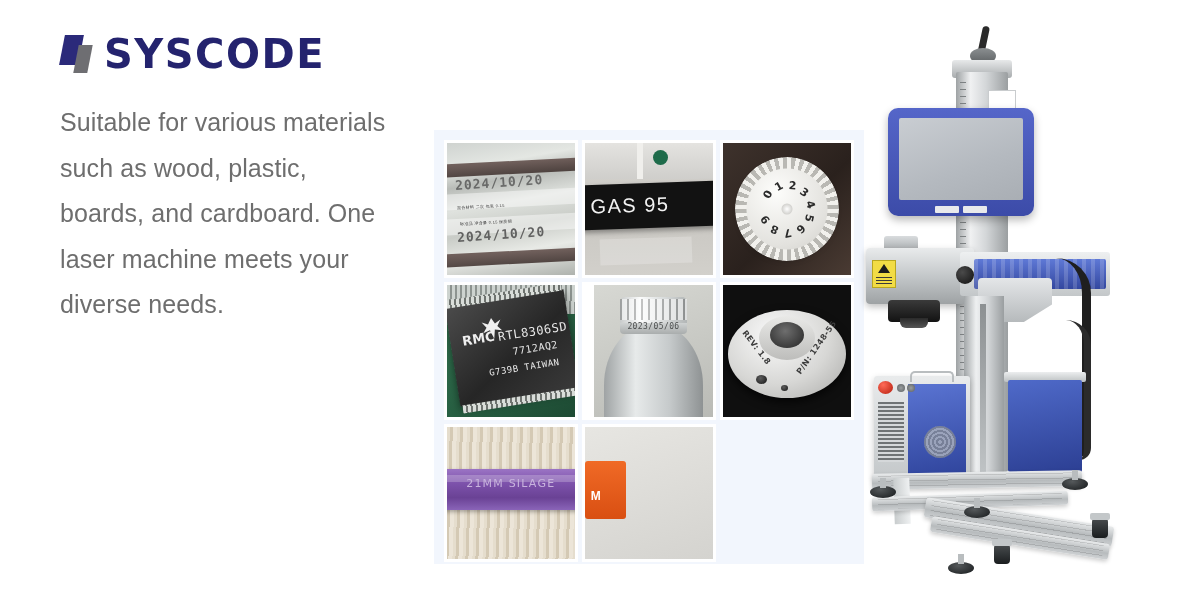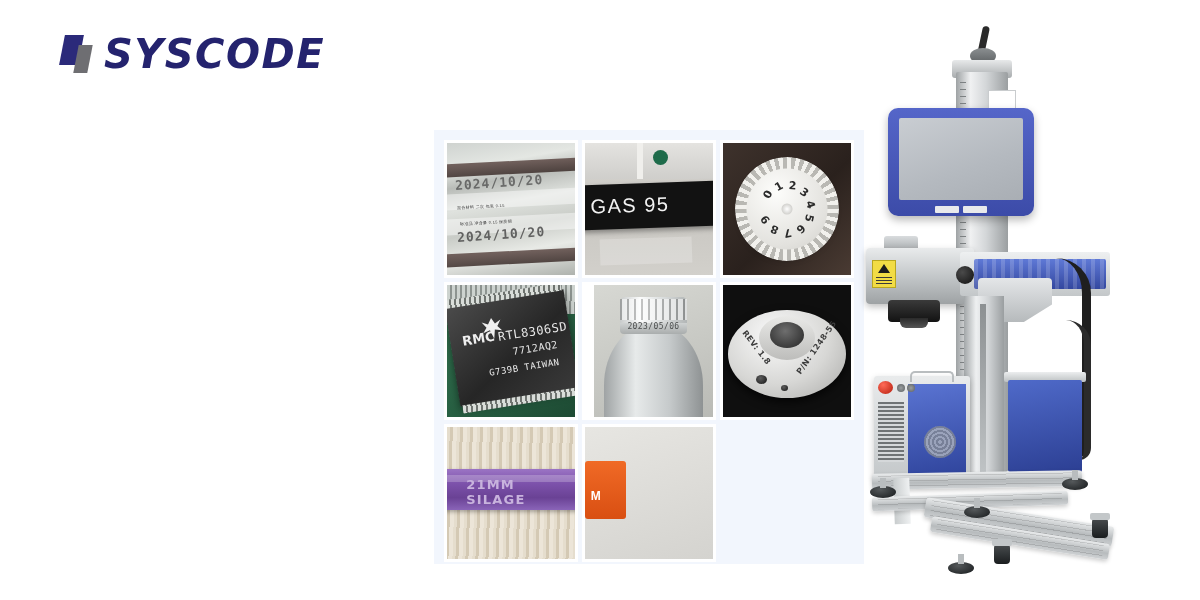--- a/index.html
+++ b/index.html
@@ -3,21 +3,21 @@
 <meta charset="utf-8">
 <style>
   html,body{margin:0;padding:0;}
   body{
     width:1200px;height:600px;overflow:hidden;background:#ffffff;
     font-family:"Liberation Sans","DejaVu Sans",sans-serif;
   }
   .banner{position:relative;width:1200px;height:600px;background:#fff;}
 
   
-  .copy{position:absolute;left:60px;top:28px;width:370px;font-style:italic;}
+  .copy{position:absolute;left:60px;top:28px;width:370px;}
 
   .logo{display:flex;align-items:center;height:52px;}
   .logo-mark{position:relative;width:40px;height:42px;flex:0 0 auto;margin-right:4px;}
   .logo-mark .bar-blue{
     position:absolute;left:2px;top:2px;width:19px;height:30px;
     background:#2b2a7a;transform:skewX(-11deg);
   }
   .logo-mark .bar-gray{
     position:absolute;left:16px;top:12px;width:14px;height:28px;
     background:#6e6e72;transform:skewX(-11deg);
@@ -175,22 +175,22 @@
   .c7 .e2{right:2%;top:44%;transform:rotate(-55deg);}
 
   
   .c8 .photo{background:
     repeating-linear-gradient(92deg,#e5ddcd 0 3px,#d4c9b4 3px 6px,#ece5d8 6px 10px);}
   .c8 .pipe{position:absolute;left:-4%;top:32%;width:108%;height:31%;
     background:linear-gradient(180deg,#9b74c4,#7d52ab 35%,#6a4295 70%,#8a64b8);
     box-shadow:0 2px 4px rgba(0,0,0,.3);}
   .c8 .gloss{position:absolute;left:0;top:14%;width:100%;height:18%;
     background:rgba(255,255,255,.22);}
-  .c8 .ptxt{position:absolute;left:15%;top:38%;font-size:13px;color:#c8b3dd;
-    letter-spacing:1.2px;font-weight:bold;font-family:"DejaVu Sans",sans-serif;}
+  .c8 .ptxt{position:absolute;left:15%;top:38%;font-size:11px;color:#c8b3dd;
+    letter-spacing:1.2px;font-weight:normal;font-family:"DejaVu Sans",sans-serif;}
 
   
   .c9 .photo{background:linear-gradient(160deg,#e7e6e2,#d4d3cf);}
   .c9 .orange{position:absolute;left:0;top:26%;width:32%;height:44%;
     background:linear-gradient(180deg,#f06a26,#d94f12);border-radius:3px;}
   .c9 .orange span{position:absolute;left:14%;top:48%;color:#fff;font-size:12px;font-weight:bold;}
   .c9 .plate{position:absolute;left:9%;top:22%;width:88%;height:50%;border-radius:5px;
     background:linear-gradient(170deg,#1aa05a,#0d7d43 55%,#16945 100%);
     background:linear-gradient(170deg,#1ea75e,#0c7a42);
     border:2px solid #0a6a39;box-shadow:0 3px 6px rgba(0,0,0,.3);}
@@ -329,20 +329,21 @@
   <div class="copy">
 
     <div class="logo">
       <div class="logo-mark">
         <span class="bar-blue"></span>
         <span class="bar-gray"></span>
       </div>
       <div class="logo-word">SYSCODE</div>
     </div>
 
+    <div class="subcopy">Suitable for various materials such as wood, plastic, boards, and cardboard. One laser machine meets your diverse needs.</div>
   </div>
 
   <div class="grid-panel">
     <div class="grid">
 
       <div class="cell c1">
         <div class="photo">
           <span class="tube t1"></span>
             <span class="strip s1"></span>
           <span class="micro" style="left:8%;top:46%;">混合材料 二次 包装 0.15</span>

